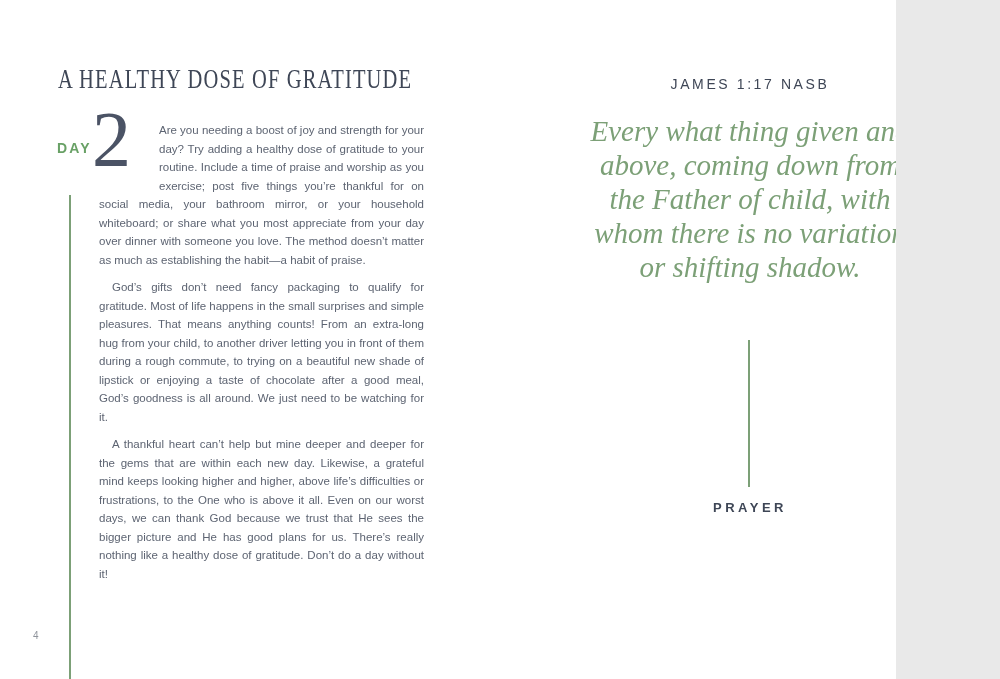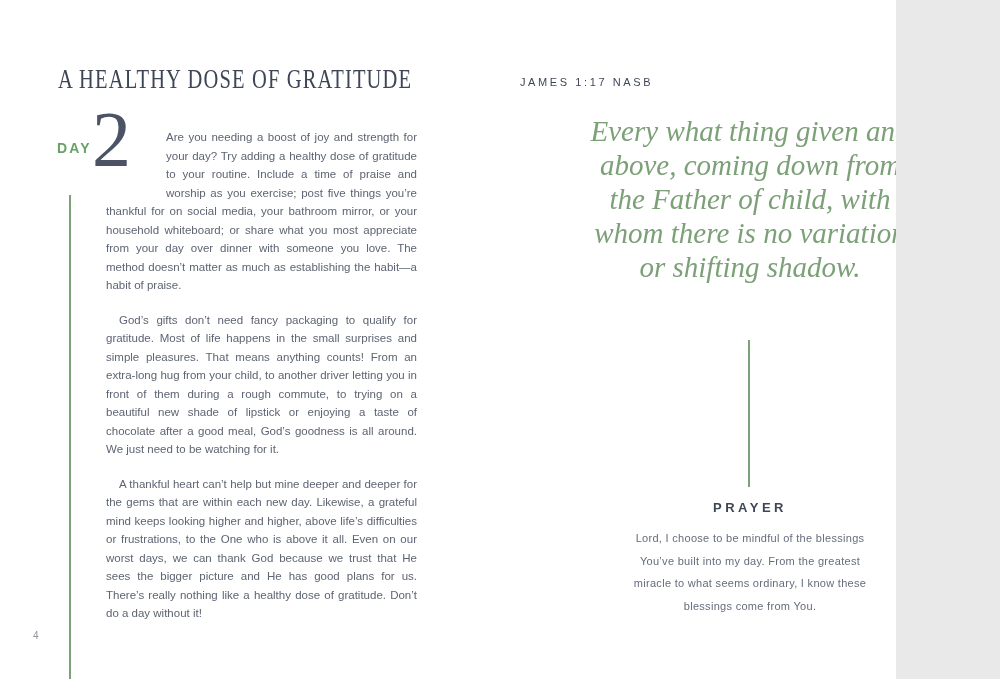--- a/index.html
+++ b/index.html
@@ -54,34 +54,35 @@
     position:absolute;left:69px;top:195px;
     width:2px;height:484px;
     background:var(--c-accent_green);
   }
   .body-col{
     position:absolute;left:90px;top:112px;width:343px;
     font-size:11.5px;line-height:18.5px;
     color:var(--c-body_text_gray);
     text-align:justify;
   }
-  .para{margin:16px;}
+  .para{margin:9px;}
   .para-indent{text-indent:13px;}
   .drop-spacer{float:left;width:60px;height:74px;}
   .pagenum{
     position:absolute;top:630px;
     font-size:10px;color:var(--c-page_number_gray);
   }
   .pagenum-left{left:33px;}
   .pagenum-right{left:460px;}
 
   
   .reference{
     position:absolute;left:20px;top:76px;width:460px;
-    font-size:11px;letter-spacing:2.6px;
+    text-align:center;
+    font-size:14px;letter-spacing:2.6px;
     color:var(--c-ink_dark);
   }
   .verse{
     position:absolute;left:20px;top:114px;width:460px;
     text-align:center;
     font-family:"Liberation Serif",serif;
     font-style:italic;
     font-size:29px;line-height:34px;
     color:var(--c-accent_green);
   }
@@ -133,23 +134,17 @@
         <div class="verse-line">above, coming down from</div>
         <div class="verse-line">the Father of child, with</div>
         <div class="verse-line">whom there is no variation</div>
         <div class="verse-line">or shifting shadow.</div>
       </div>
 
     <div class="rule-right"></div>
 
     <div class="prayer-heading">PRAYER</div>
 
-    <div class="prayer">
-        <div class="prayer-line">Lord, I choose to be mindful of the blessings</div>
-        <div class="prayer-line">You’ve built into my day. From the greatest</div>
-        <div class="prayer-line">miracle to what seems ordinary, I know these</div>
-        <div class="prayer-line">blessings come from You.</div>
-      </div>
 
     <div class="pagenum pagenum-right">5</div>
   </section>
 
 </div>
 
 </body></html>

